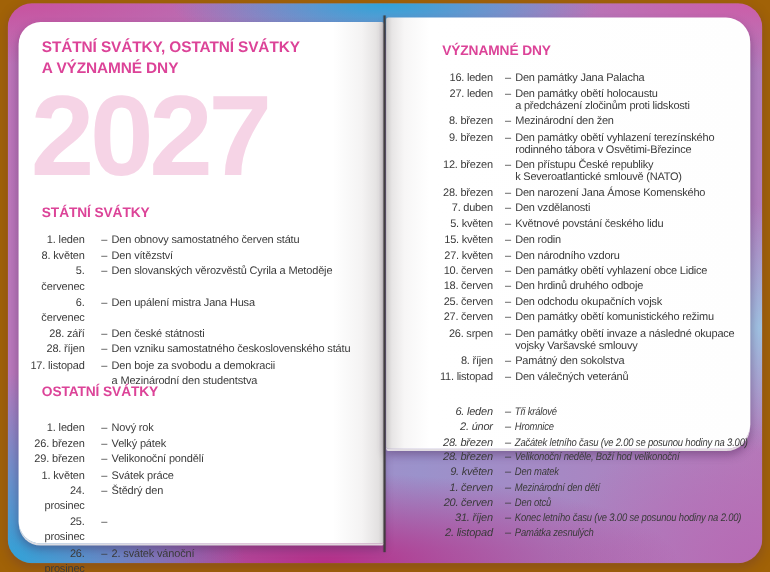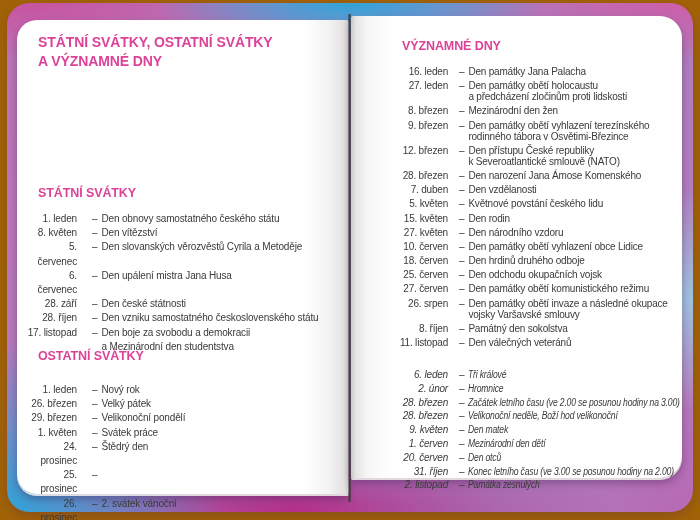--- a/index.html
+++ b/index.html
@@ -26,21 +26,21 @@
   .page{
     position:absolute;
     box-shadow:0 2px 0 rgba(235,232,233,.9),0 5px 9px rgba(60,20,70,.38);
   }
   .page-left{
     left:17px;top:20px;width:332px;height:474px;
     border-radius:20px 2px 2px 20px;
     background:linear-gradient(to right,#ffffff 0%,#ffffff 86%,#f4f3f3 94%,#e3e1e1 98.5%,#cbc9c9 100%);
   }
   .page-right{
-    left:351px;top:16px;width:331px;height:462px;
+    left:351px;top:16px;width:331px;height:392px;
     border-radius:2px 22px 22px 2px;
     background:linear-gradient(to right,#cbc9c9 0%,#e7e5e5 1.6%,#f7f6f6 5%,#ffffff 12%,#fefefe 100%);
   }
   .spine{
     position:absolute;left:348px;top:14px;width:3px;height:488px;
     background:linear-gradient(to right,rgba(30,28,28,.25),#3f3d3c 55%,rgba(30,28,28,.3));
   }
   .page-title{
     position:absolute;left:21px;top:13px;margin:0;
     font-size:14px;line-height:18.5px;font-weight:800;letter-spacing:-.1px;
@@ -84,29 +84,30 @@
 </style>
 </head>
 <body>
 
 <div class="stage">
   <div class="book"></div>
 
   <div class="page page-left">
     <h1 class="page-title">STÁTNÍ SVÁTKY, OSTATNÍ SVÁTKY
 A VÝZNAMNÉ DNY</h1>
+    <div class="year">2027</div>
 
     <h2 class="section-heading sh-state">STÁTNÍ SVÁTKY</h2>
     <div class="rows rows-left rows-state">
 
         <div class="row">
           <span class="date">1. leden</span>
           <span class="desc">
             <span class="dash">–</span>
-            <span class="text">Den obnovy samostatného českého státu</span>
+            <span class="text">Den obnovy samostatného červen státu</span>
           </span>
         </div>
 
         <div class="row">
           <span class="date">8. květen</span>
           <span class="desc">
             <span class="dash">–</span>
             <span class="text">Den vítězství</span>
           </span>
         </div>

